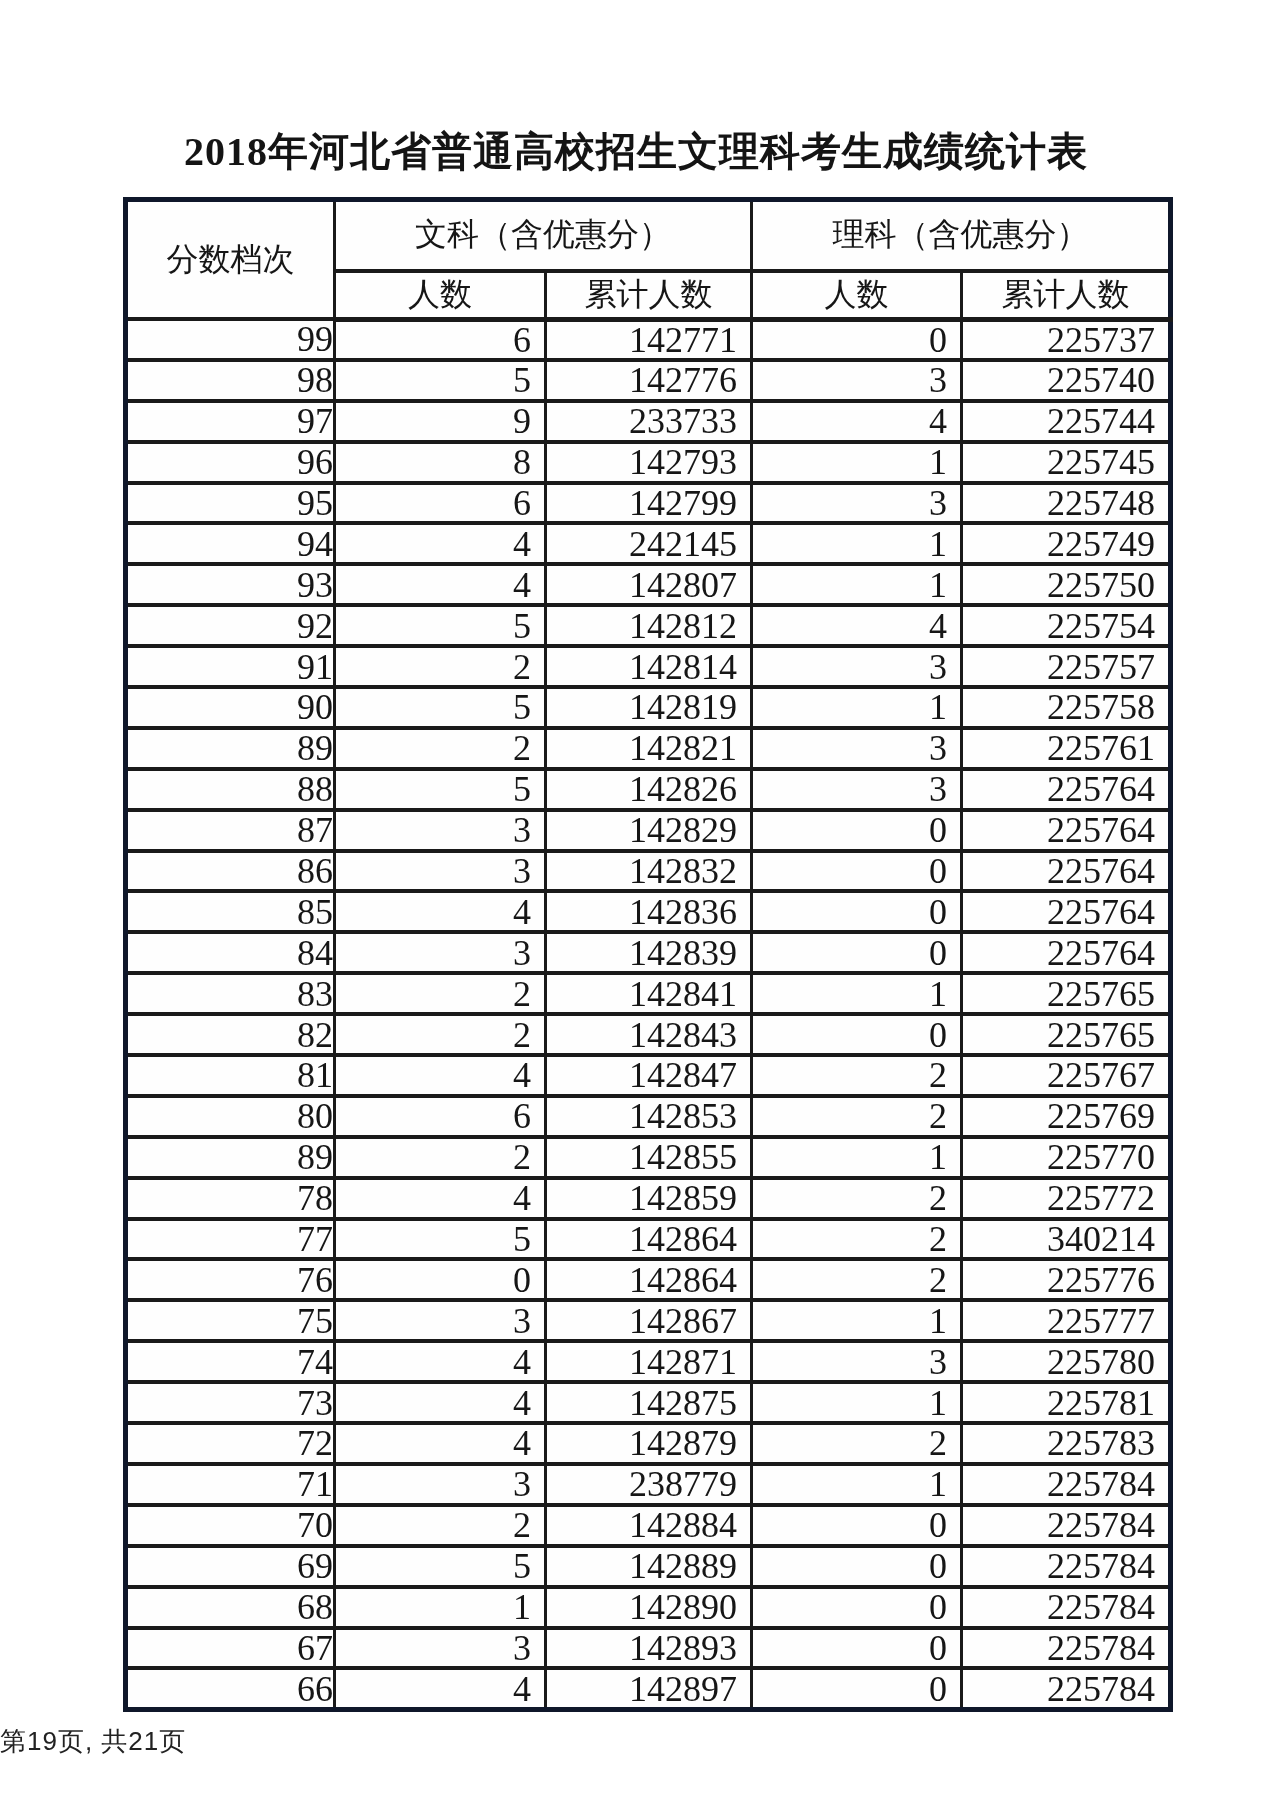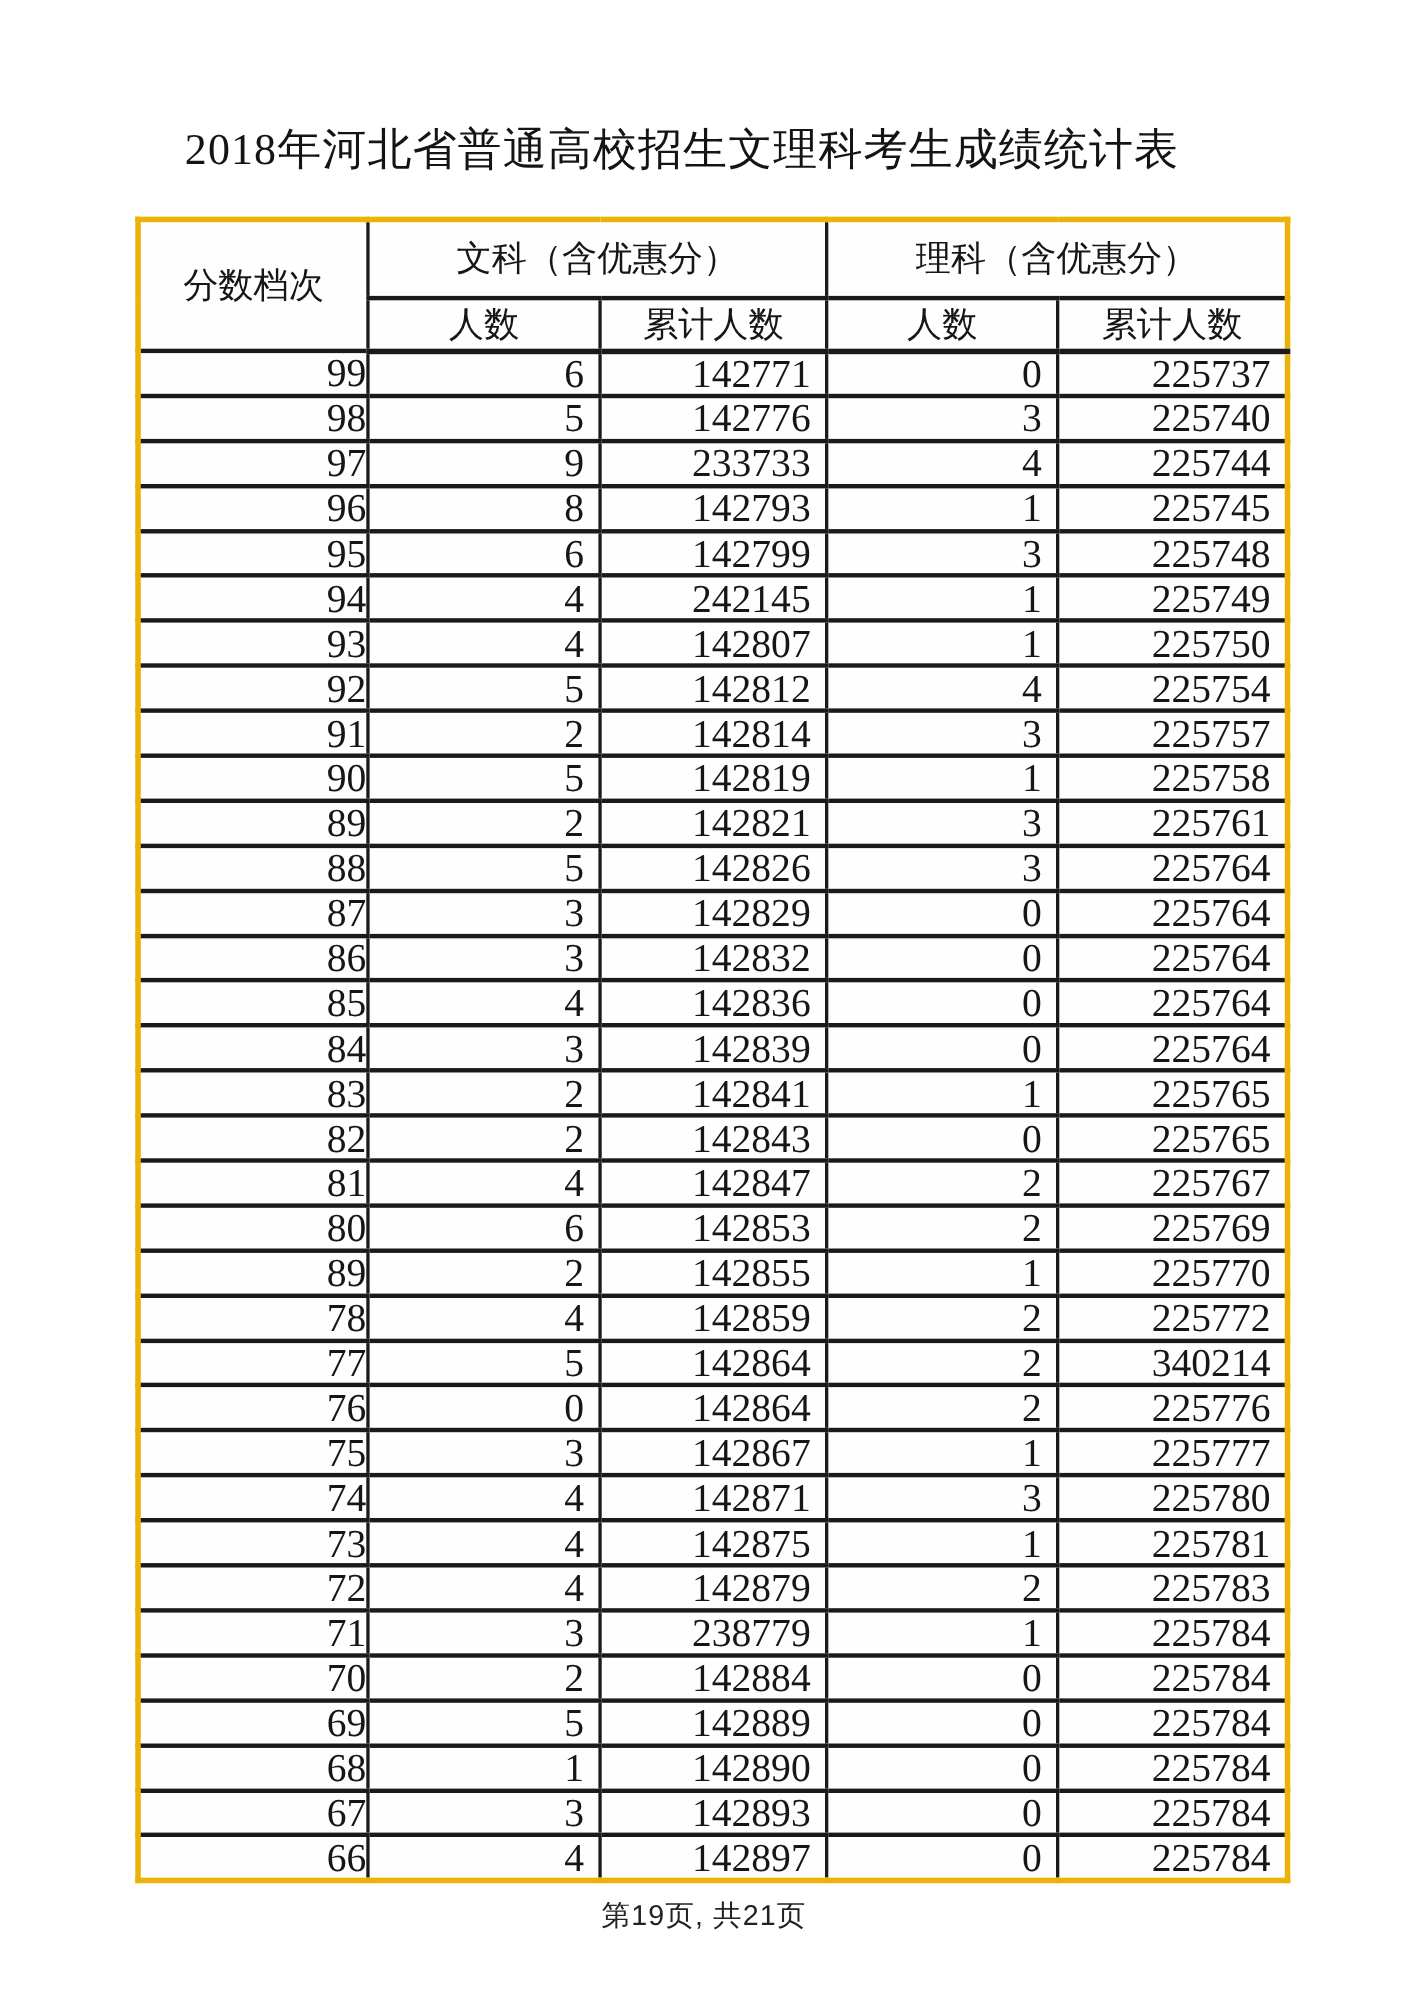--- a/index.html
+++ b/index.html
@@ -18,35 +18,35 @@
     color: #1a1a1a;
     font-family: "Liberation Serif", "DejaVu Serif", serif;
   }
   .title {
     position: absolute;
     top: 108px;
     left: 0;
     width: 1240px;
     text-align: center;
     font-size: 40px;
-    font-weight: normal;
+    font-weight: bold;
     letter-spacing: 1px;
     color: #141414;
-    margin: 0;
+    margin: 16px;
     white-space: nowrap;
   }
   table.stats {
     position: absolute;
     left: 123px;
     top: 197px;
     width: 1045px;
     height: 1500px;
     border-collapse: collapse;
     table-layout: fixed;
-    border: 5px solid #eab308;
+    border: 5px solid #0f172a;
     background: #fefefe;
   }
   th, td {
     border-left: 3px solid #1a1a1a;
     border-right: 3px solid #1a1a1a;
     border-top: 4px solid #1a1a1a;
     border-bottom: 4px solid #1a1a1a;
     vertical-align: middle;
     padding: 0;
     overflow: hidden;
@@ -69,21 +69,20 @@
     color: #161616;
     line-height: 1;
   }
   td.score { text-align: right; }
   td.num   { text-align: right; padding-right: 13px; }
   .footer {
     position: absolute;
     top: 1724px;
     left: 0;
     width: 1280px;
-    text-align: center;
     font-size: 26px;
     color: #222222;
     font-family: "Liberation Sans", "DejaVu Sans", sans-serif;
     letter-spacing: 1px;
   }
 </style>
 </head>
 <body>
 
 <div class="page">

